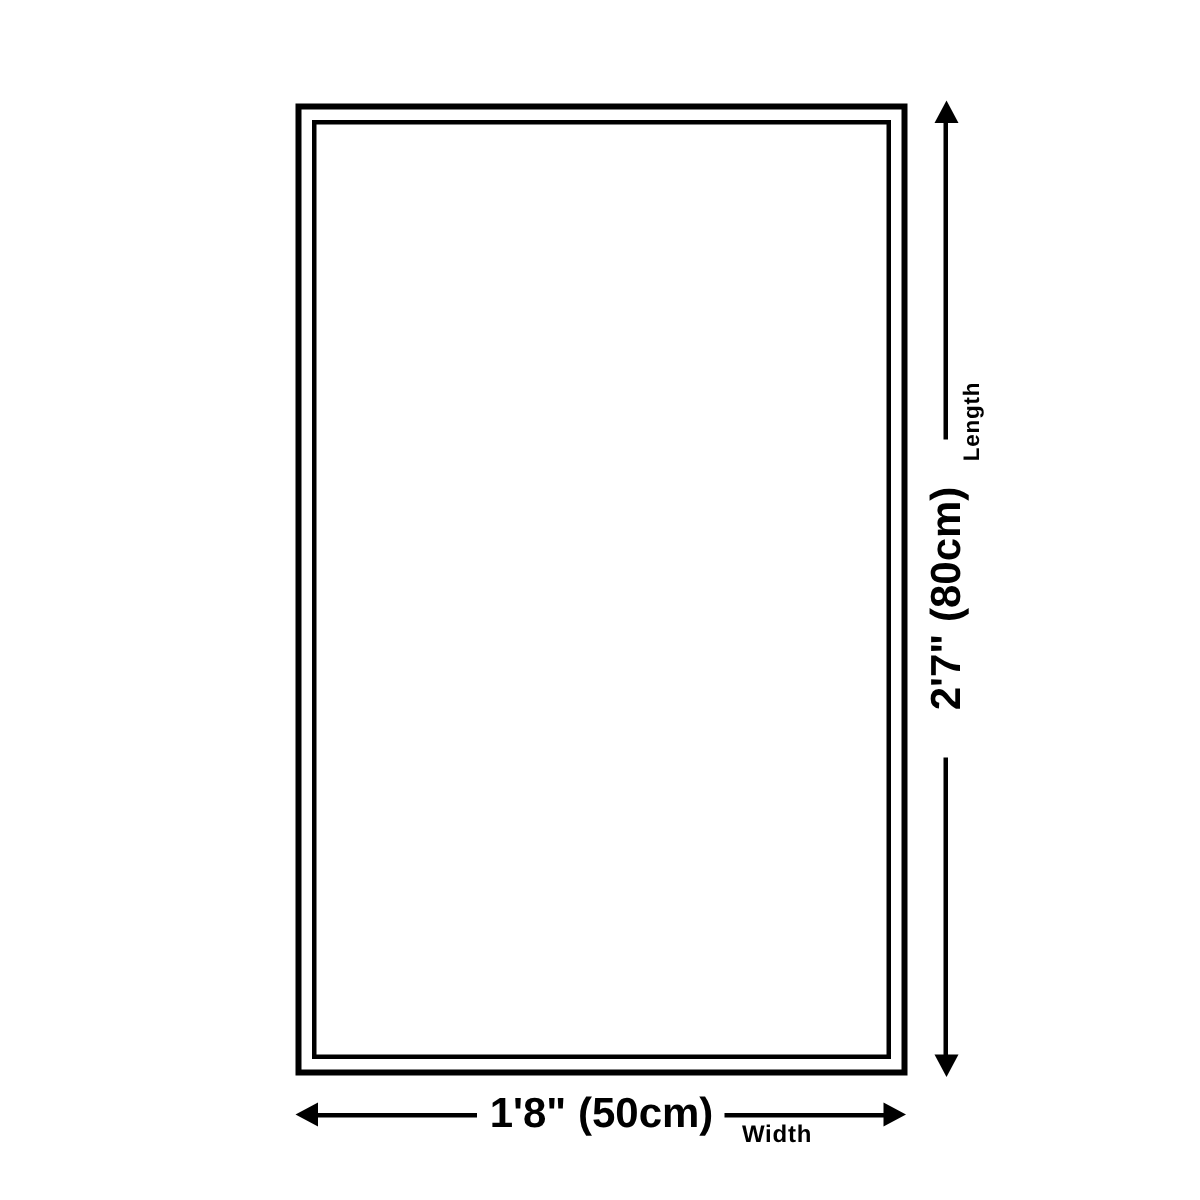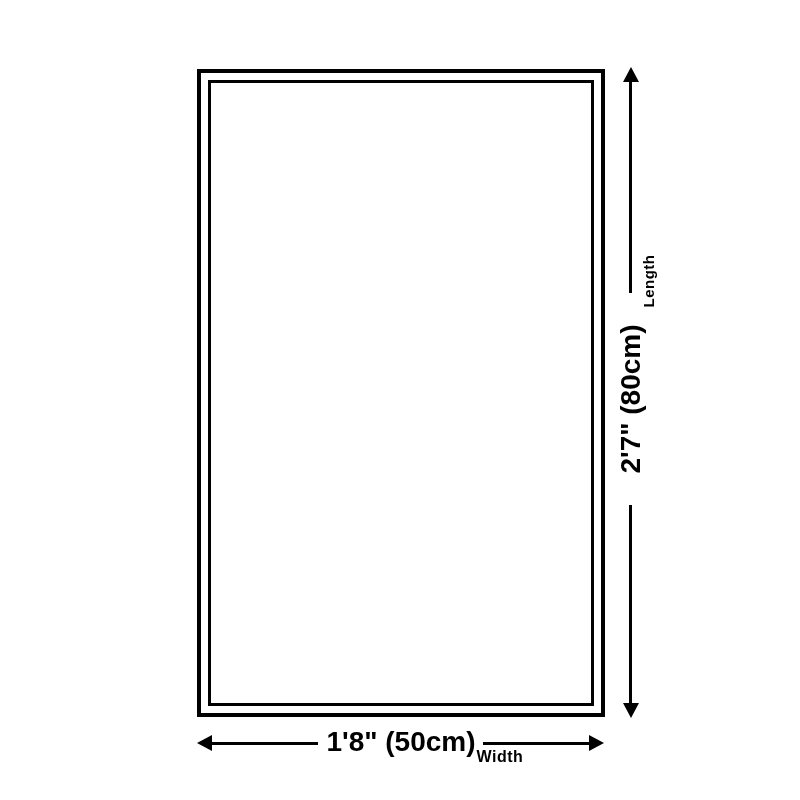--- a/index.html
+++ b/index.html
@@ -102,21 +102,21 @@
   .length-label {
     left: 648px; top: 281px;
     font-size: 15px;
     transform: translate(-50%, -50%) rotate(-90deg);
   }
   .width-value {
     left: 401px; top: 742px;
     transform: translate(-50%, -50%);
   }
   .width-label {
-    left: 500px; top: 757px;
+    left: 518px; top: 757px;
     transform: translate(-50%, -50%);
   }
 </style>
 </head>
 <body>
 
 <div class="canvas">
 
   <div class="rect-outer">
     <div class="rect-inner"></div>

